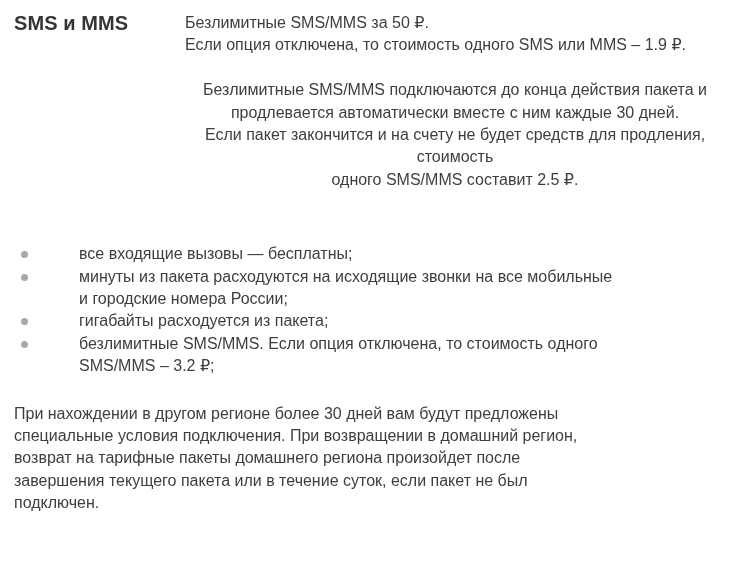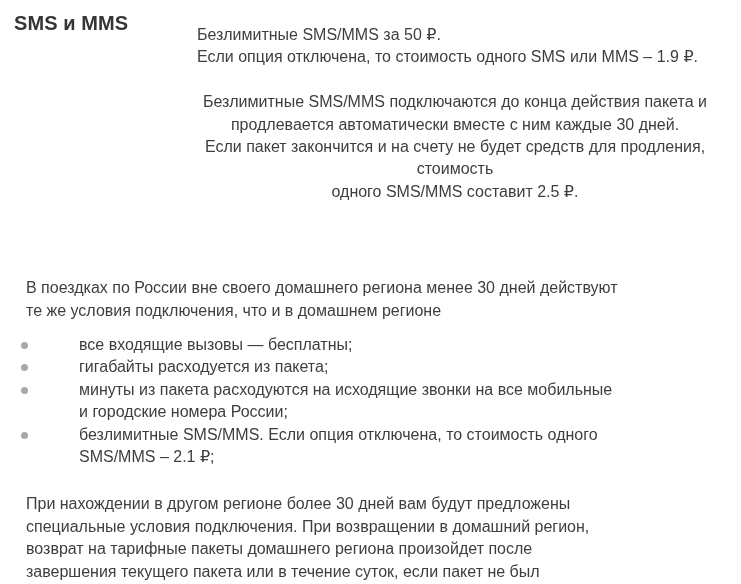--- a/index.html
+++ b/index.html
@@ -38,21 +38,21 @@
     letter-spacing: 0.1px;
   }
   .col-body {
     flex: 1 1 auto;
     min-width: 0;
     font-size: 16px;
     line-height: 22.4px;
     color: #3e3e3e;
   }
   .para {
-    margin: 12px;
+    margin: 0;
     white-space: pre-line;
   }
   .para + .para {
     margin-top: 22.4px;
     text-align: center;
   }
   .outro {
     margin-top: 25px;
   }
   ul.bullets {
@@ -92,41 +92,39 @@
 Если опция отключена, то стоимость одного SMS или MMS – 1.9 ₽.</p>
       <p class="para">Безлимитные SMS/MMS подключаются до конца действия пакета и
 продлевается автоматически вместе с ним каждые 30 дней.
 Если пакет закончится и на счету не будет средств для продления, стоимость
 одного SMS/MMS составит 2.5 ₽.</p>
     </div>
   </section>
 
   <section class="row">
     <div class="col-body">
-      <p class="para">В поездках по России вне своего домашнего региона менее 30 дней действуют
-те же условия подключения, что и в домашнем регионе</p>
 
       <ul class="bullets">
         <li>
           <span class="dot"></span>
           <span class="li-text">все входящие вызовы — бесплатны;</span>
         </li>
         <li>
           <span class="dot"></span>
-          <span class="li-text">гигабайты расходуется из пакета;</span>
-        </li>
-        <li>
-          <span class="dot"></span>
           <span class="li-text">минуты из пакета расходуются на исходящие звонки на все мобильные
 и городские номера России;</span>
         </li>
         <li>
           <span class="dot"></span>
+          <span class="li-text">гигабайты расходуется из пакета;</span>
+        </li>
+        <li>
+          <span class="dot"></span>
           <span class="li-text">безлимитные SMS/MMS. Если опция отключена, то стоимость одного
-SMS/MMS – 2.1 ₽;</span>
+SMS/MMS – 3.2 ₽;</span>
         </li>
       </ul>
 
       <p class="para outro">При нахождении в другом регионе более 30 дней вам будут предложены
 специальные условия подключения. При возвращении в домашний регион,
 возврат на тарифные пакеты домашнего региона произойдет после
 завершения текущего пакета или в течение суток, если пакет не был
 подключен.</p>
     </div>
   </section>

